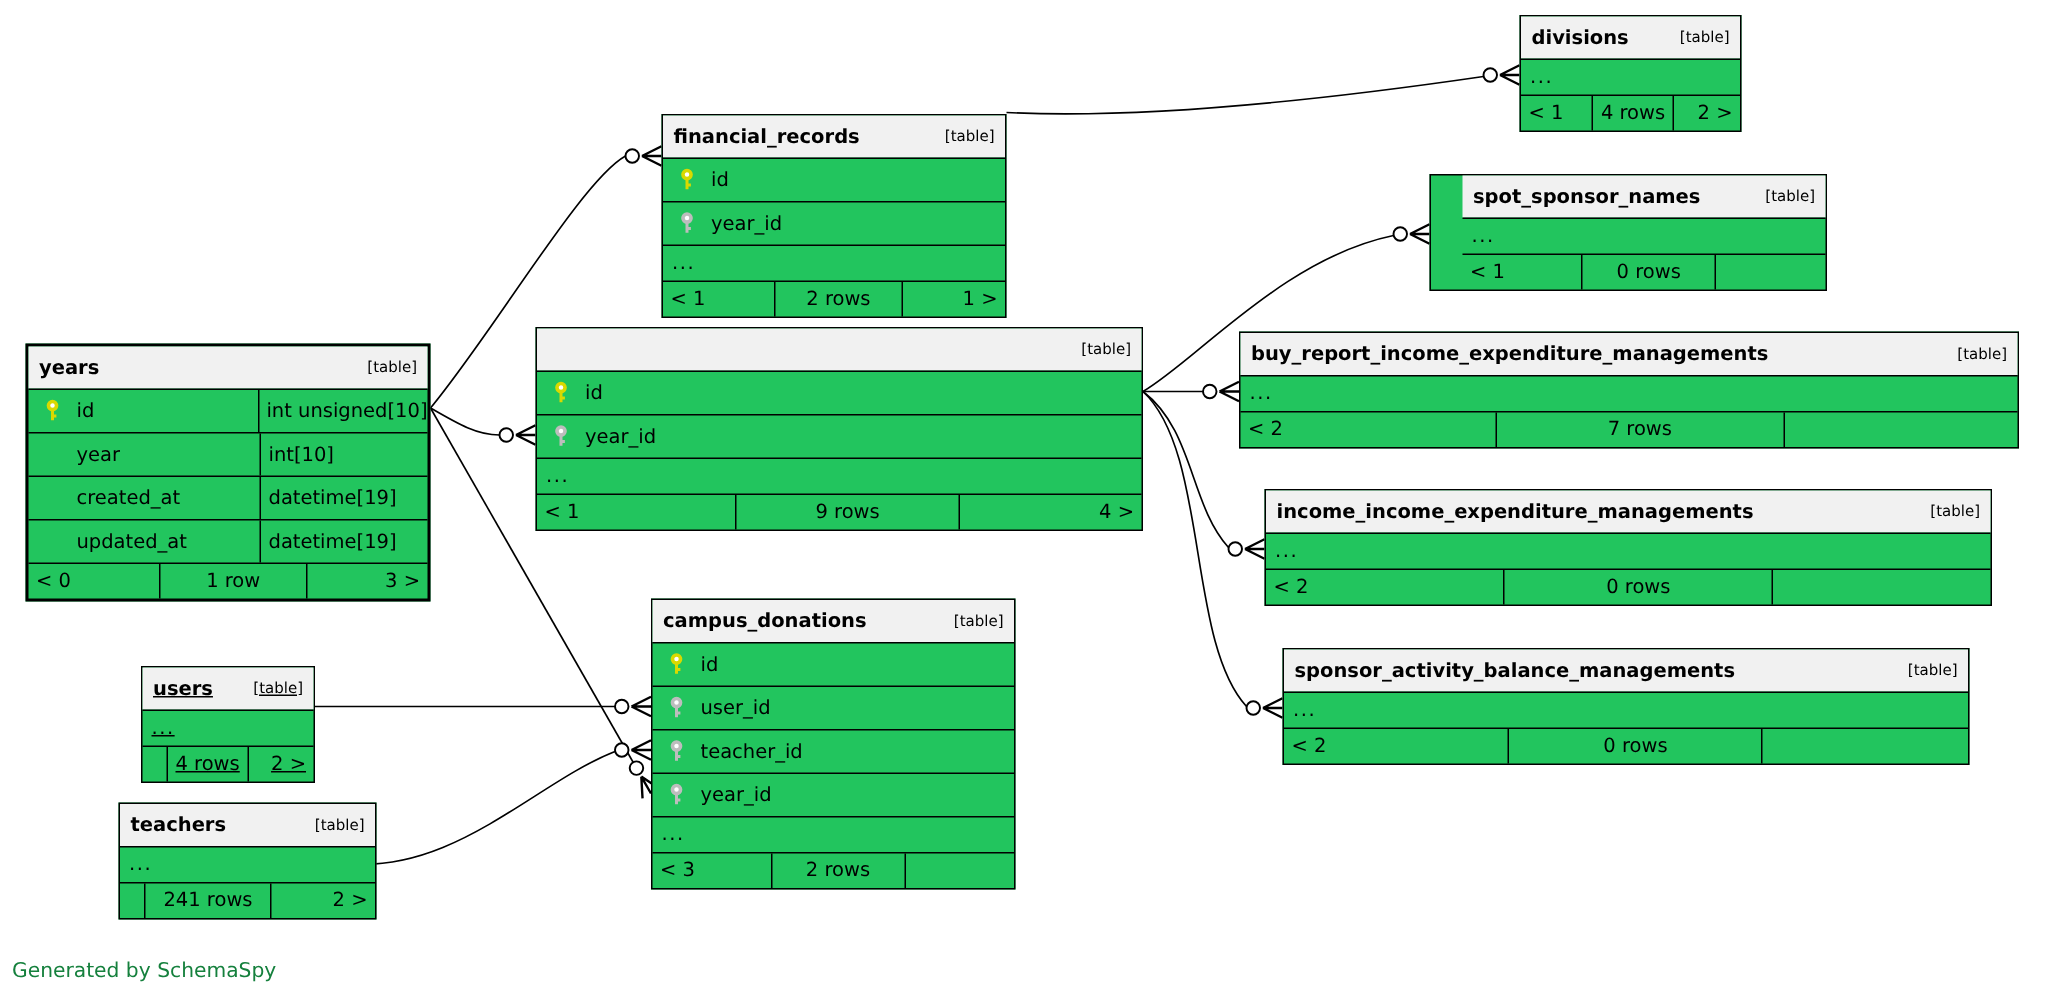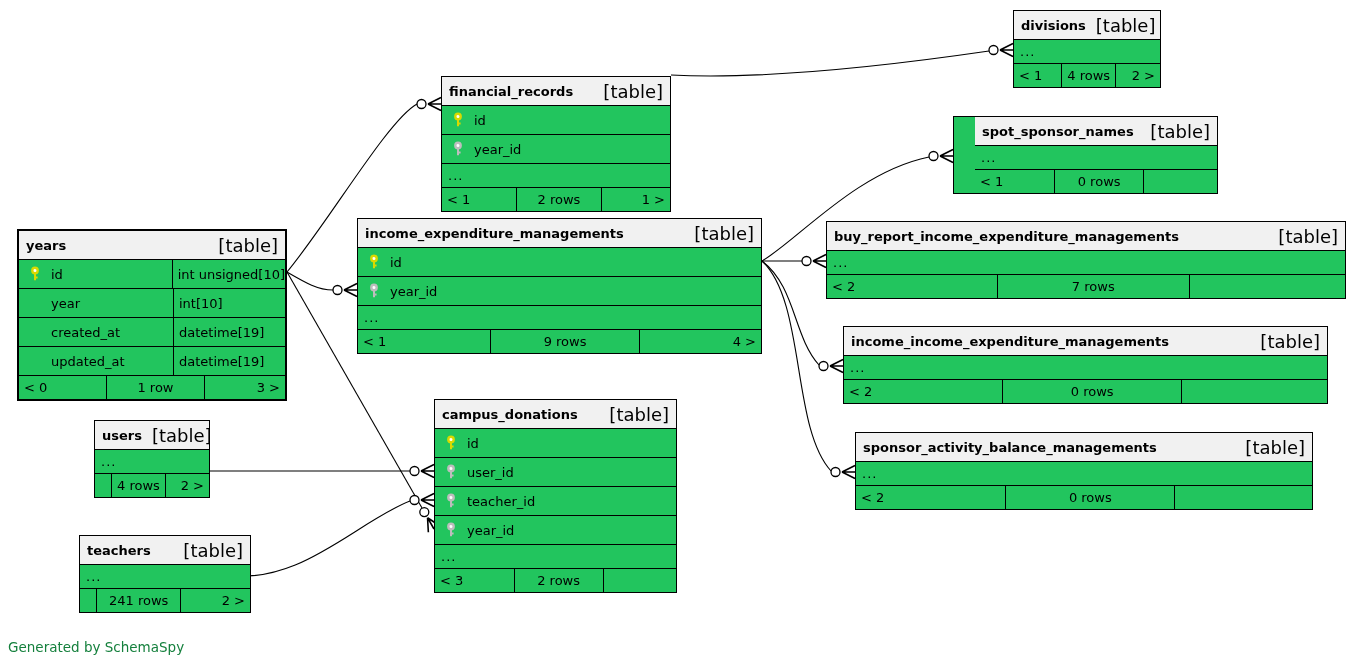--- a/index.html
+++ b/index.html
@@ -11,21 +11,21 @@
   .tbl{
     position:absolute;background:#22c55e;border:1px solid #000;
     box-sizing:border-box;font-size:13px;
   }
   .tbl.emph{border:2px solid #000;}
   .thead{
     height:28px;display:flex;align-items:center;background:#f1f1f1;
     padding:0 7px;box-sizing:border-box;
   }
   .tname{font-weight:bold;white-space:nowrap;}
-  .ttag{margin-left:auto;padding-left:10px;font-size:18px;white-space:nowrap;}
+  .ttag{margin-left:auto;padding-left:10px;font-size:10px;white-space:nowrap;}
   .trow{
     height:29px;display:flex;align-items:center;border-top:1px solid #000;
     box-sizing:border-box;
   }
   .keyc{width:32px;display:flex;justify-content:center;align-items:center;flex:0 0 32px;}
   .cname{white-space:nowrap;}
   .row-main{flex:1;display:flex;align-items:center;height:100%;}
   .ctype{
     flex:0 0 112px;border-left:1px solid #000;height:100%;
     display:flex;align-items:center;padding-left:5px;box-sizing:border-box;white-space:nowrap;
@@ -158,21 +158,20 @@
         </div>
         <div class="tell">...</div>
         <div class="tfoot">
           <span class="fl">&lt; 1</span>
           <span class="fc">0 rows</span>
           <span class="fr"></span>
         </div>
       </div>
       <div class="tbl" style="left: 357px; top: 218px; width: 405px;">
         <div class="thead">
-          <span class="tname">income_expenditure_managements</span>
           <span class="ttag">[table]</span>
         </div>
         <div class="trow">
           <div class="row-main">
             <span class="keyc">
               <svg width="12" height="16" viewBox="0 0 12 16">
                 <circle cx="6" cy="4.4" r="2.7" fill="#ffffff" stroke="#d9d900" stroke-width="2.4"></circle>
                 <path d="M6 7.2 L6 14.2 M6 11.4 L8.6 11.4" stroke="#d9d900" stroke-width="2" fill="none"></path>
               </svg>
             </span>
@@ -270,21 +269,21 @@
             <span class="cname">updated_at</span>
           </div>
           <span class="ctype">datetime[19]</span>
         </div>
         <div class="tfoot">
           <span class="fl">&lt; 0</span>
           <span class="fc">1 row</span>
           <span class="fr">3 &gt;</span>
         </div>
       </div>
-      <div class="tbl compact" style="left: 94px; top: 420px; width: 116px;">
+      <div class="tbl compact" style="left: 94px; top: 444px; width: 116px; text-decoration: underline;">
         <div class="thead">
           <span class="tname">users</span>
           <span class="ttag">[table]</span>
         </div>
         <div class="tell">...</div>
         <div class="tfoot">
           <span class="fl"></span>
           <span class="fc">4 rows</span>
           <span class="fr">2 &gt;</span>
         </div>

